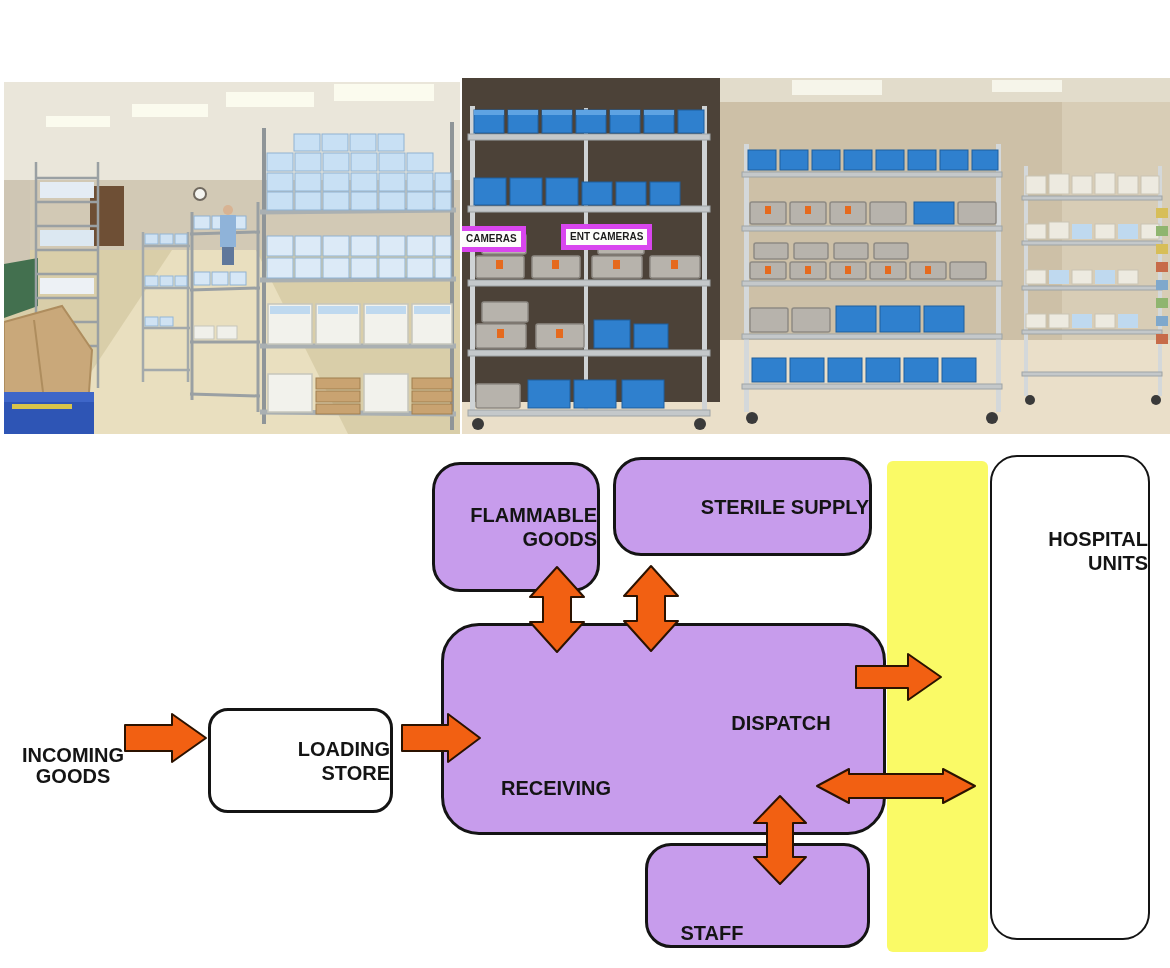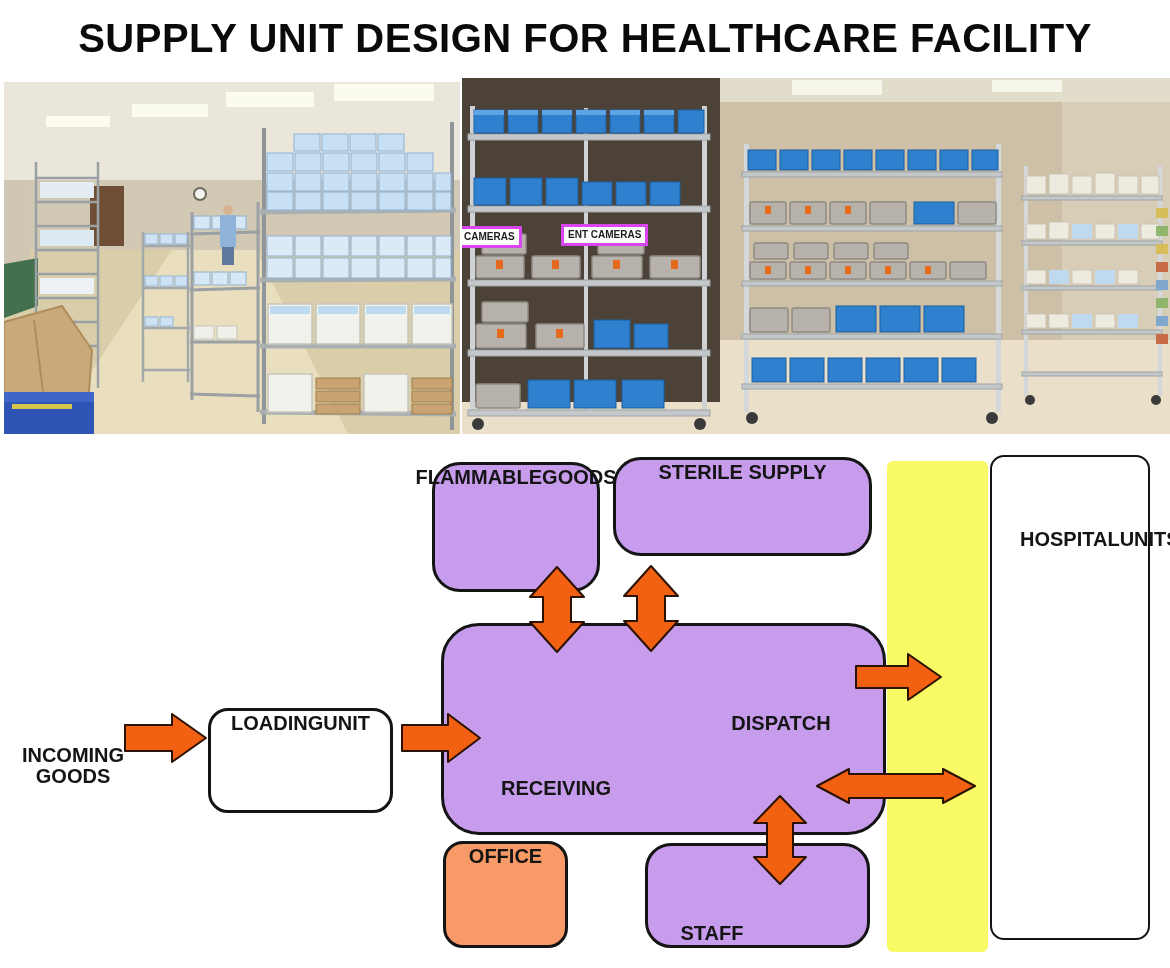--- a/index.html
+++ b/index.html
@@ -12,56 +12,55 @@
   #page{position:relative;width:1170px;height:968px;background:#fff;overflow:hidden;}
 
   .title{position:absolute;top:16px;left:0;width:1170px;text-align:center;
          font-size:40px;font-weight:700;color:#0a0a0a;letter-spacing:.5px;white-space:nowrap;}
 
   .photo{position:absolute;overflow:hidden;background:#cfc4ae;}
   #photoL{left:4px;top:82px;width:456px;height:352px;}
   #photoR{left:462px;top:78px;width:708px;height:356px;}
   .photo svg{display:block;width:100%;height:100%;}
   .shelf-label{position:absolute;background:#fdfdfb;color:#1c1c1c;font-weight:700;
-               font-size:10px;line-height:12px;padding:2px 4px;border:3px solid #d946ef;white-space:nowrap;}
-
-  .dbox{position:absolute;border:3px solid var(--ink);display:flex;flex-direction:row;
-        align-items:flex-start;justify-content:center;text-align:center;color:var(--ink);
+               font-size:10px;line-height:12px;padding:2px 4px;border:5px solid #d946ef;white-space:nowrap;}
+
+  .dbox{position:absolute;border:3px solid var(--ink);display:flex;flex-direction:column;
+        align-items:flex-end;justify-content:center;text-align:center;color:var(--ink);
         font-weight:700;font-size:20px;line-height:24px;z-index:2;}
   .purple{background:var(--purple);}
   .whitebox{background:var(--box_white);}
 
   #flammable{left:432px;top:462px;width:168px;height:130px;border-radius:28px;}
   #sterile  {left:613px;top:457px;width:259px;height:99px;border-radius:28px;}
   #mainbox  {left:441px;top:623px;width:445px;height:212px;border-radius:38px;}
   #loading  {left:208px;top:682px;width:185px;height:105px;border-radius:20px;margin-top:26px;}
   #office   {left:443px;top:841px;width:125px;height:107px;border-radius:20px;background:var(--office);}
   #staffbox {left:645px;top:843px;width:225px;height:105px;border-radius:26px;}
   #corridor {position:absolute;left:887px;top:461px;width:101px;height:491px;border-radius:6px;
              background:var(--yellow);z-index:1;}
-  #hospital {left:990px;top:455px;width:160px;height:485px;border-radius:14px;border-width:2px;
+  #hospital {left:990px;top:455px;width:160px;height:485px;border-radius:27px;border-width:2px;
              justify-content:flex-start;padding-top:70px;padding-left:28px;}
 
   .floatlbl{position:absolute;color:var(--ink);font-weight:700;font-size:20px;line-height:23px;
             text-align:center;z-index:3;white-space:nowrap;margin-top:48px;}
   #incoming {left:8px;top:697px;width:130px;line-height:21px;}
   #receiving{left:486px;top:729px;width:140px;text-align:center;}
   #genstore {left:613px;top:757px;width:160px;}
   #dispatch {left:720px;top:664px;width:122px;}
   #stafflbl {left:652px;top:874px;width:120px;text-align:center;}
 
   #arrows{position:absolute;left:0;top:0;width:1170px;height:968px;z-index:4;pointer-events:none;}
   #arrows polygon{fill:var(--arrow);stroke:var(--arrow_border);stroke-width:2;stroke-linejoin:round;}
 </style>
 </head>
 <body>
 
 <div id="page">
 
-  <div class="title">SUPPLY UNIT DESIGN FOR HEALTHCARE FACILITY</div>
 
   <div class="photo" id="photoL">
     <svg viewBox="0 0 456 352" preserveAspectRatio="none">
       <rect width="456" height="98" fill="#EAE6DA"></rect>
       <rect x="42" y="34" width="64" height="11" fill="#FBFBEE"></rect>
       <rect x="128" y="22" width="76" height="13" fill="#FBFBEE"></rect>
       <rect x="222" y="10" width="88" height="15" fill="#FBFBEE"></rect>
       <rect x="330" y="2" width="100" height="17" fill="#FBFBEE"></rect>
       <rect x="0" y="98" width="456" height="70" fill="#D2C9B5"></rect>
       <rect x="86" y="104" width="34" height="60" fill="#6E4F35"></rect>
@@ -429,26 +428,23 @@
   </div>
 
   <div class="dbox purple" id="sterile">
     <span>STERILE SUPPLY</span>
   </div>
 
   <div class="dbox purple" id="mainbox"></div>
 
   <div class="dbox whitebox" id="loading">
     <span>LOADING</span>
-    <span>UNIT</span>
-  </div>
-
-  <div class="dbox" id="office">
-    <span>OFFICE</span>
-  </div>
+    <span>STORE</span>
+  </div>
+
 
   <div class="dbox purple" id="staffbox"></div>
 
   <div class="dbox whitebox" id="hospital">
     <span>HOSPITAL</span>
     <span>UNITS</span>
   </div>
 
   <div class="floatlbl" id="incoming">
     <span>INCOMING</span><br>

